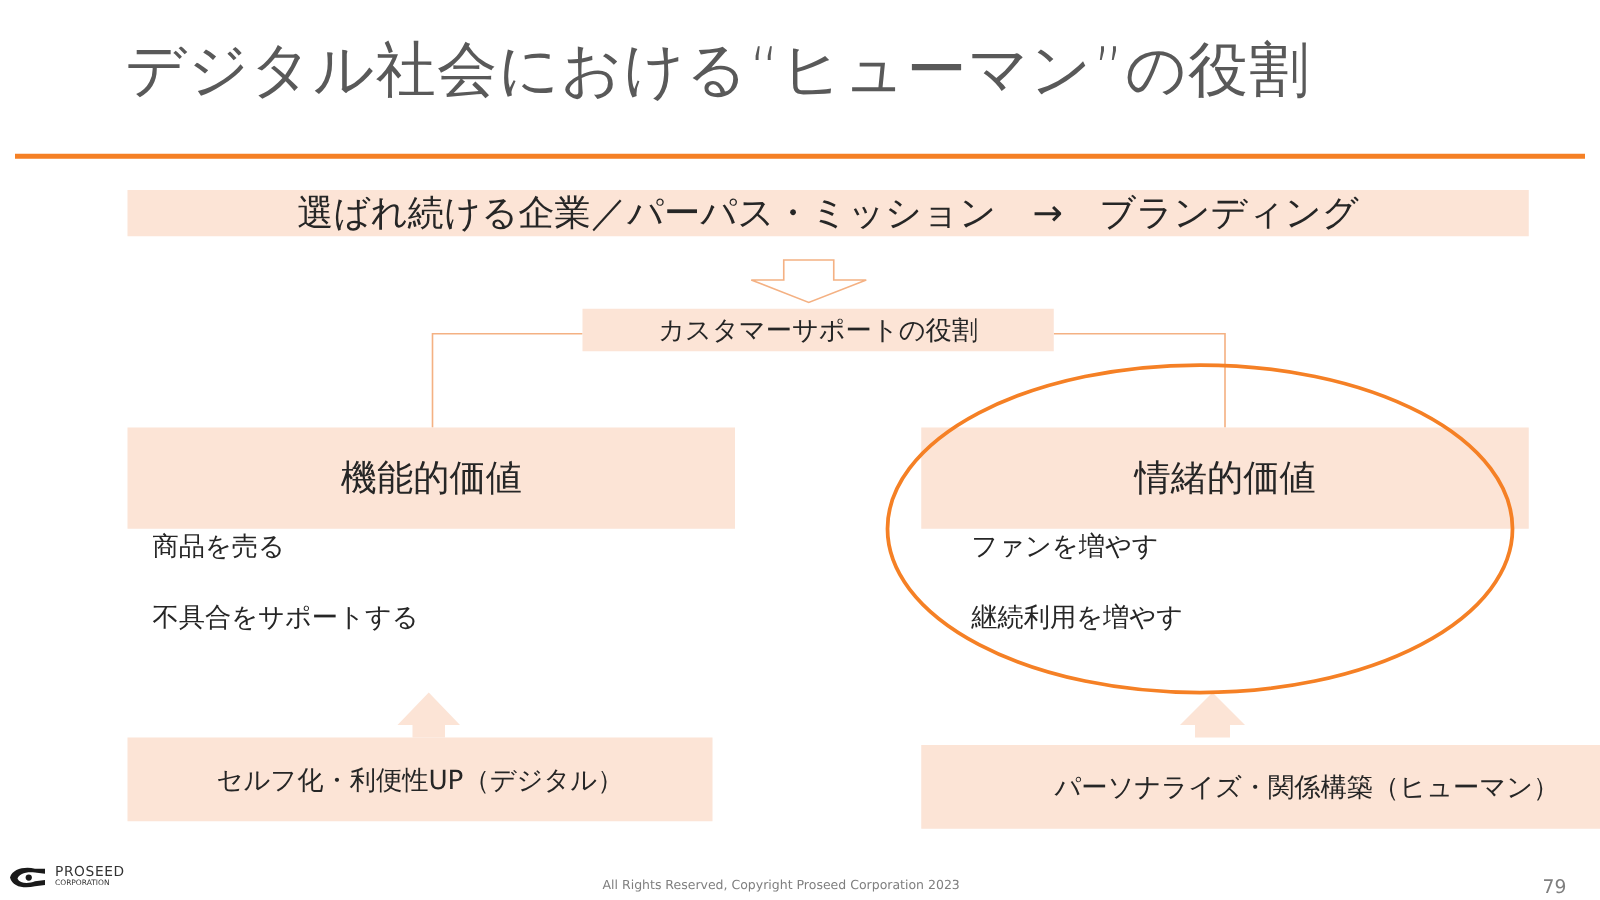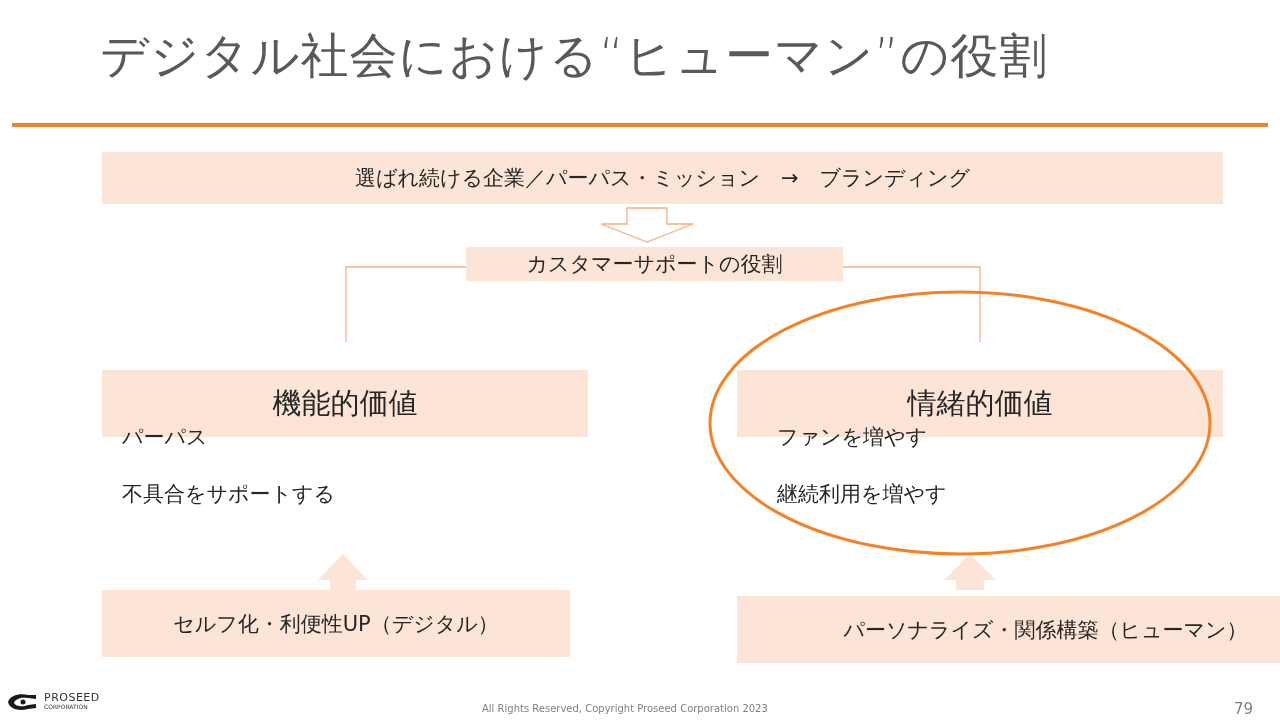--- a/index.html
+++ b/index.html
@@ -2,23 +2,23 @@
 <html><head>
 <meta charset="utf-8">
 <style>
   html, body { margin:0; padding:0; }
   body { width:1280px; height:720px; position:relative; background:#ffffff; overflow:hidden;
          font-family:"DejaVu Sans", "Liberation Sans", sans-serif; color:#262626; }
   .abs { position:absolute; }
   .title { left:100px; top:24px; font-size:48px; color:#595959; font-weight:300; letter-spacing:1px; white-space:nowrap; }
   .rule { left:12px; top:123px; width:1256px; height:4px; background:#f58025; }
   .box { background:#fce4d6; display:flex; align-items:center; justify-content:center; text-align:center; }
-  .banner { left:102px; top:152px; width:1121px; height:52px; font-size:21px; color:#262626; }
+  .banner { left:102px; top:152px; width:1121px; height:37px; font-size:29px; color:#262626; }
   .cs { left:466px; top:247px; width:377px; height:34px; font-size:21px; }
-  .hdr { height:67px; font-size:29px;margin-top:28px; }
+  .hdr { height:81px; font-size:29px; }
   .hdr-left { left:102px; top:342px; width:486px; }
   .hdr-right { left:737px; top:342px; width:486px; }
   .item { font-size:21px; white-space:nowrap; }
   .bottom { height:67px; font-size:21px; line-height:30px; flex-direction:row; }
   .bottom-left { left:102px; top:590px; width:468px; }
   .bottom-right { left:737px; top:596px; width:537px;padding-left:40px; }
   .footer-copy { left:482px; top:703px; font-size:10px; color:#7f7f7f; white-space:nowrap; }
   .page-num { left:1234px; top:700px; font-size:15px; color:#7f7f7f; }
   .logo { left:6px; top:692px; display:flex; align-items:center; }
   .logo-text { margin-left:4px; line-height:9px; }
@@ -55,21 +55,21 @@
   <span>選ばれ続ける企業／パーパス・ミッション　→　ブランディング</span>
 </div>
 
 <div class="abs box cs">
   <span>カスタマーサポートの役割</span>
 </div>
 
 <div class="abs box hdr hdr-left">
   <span>機能的価値</span>
 </div>
-<div class="abs item" style="left:122px; top:423px;">パーパス</div>
+<div class="abs item" style="left:122px; top:423px;">商品を売る</div>
 <div class="abs item" style="left:122px; top:480px;">不具合をサポートする</div>
 
 <div class="abs box bottom bottom-left">
   <span>セルフ化・利便性UP</span>
   <span>（デジタル）</span>
 </div>
 
 <div class="abs box hdr hdr-right">
   <span>情緒的価値</span>
 </div>

